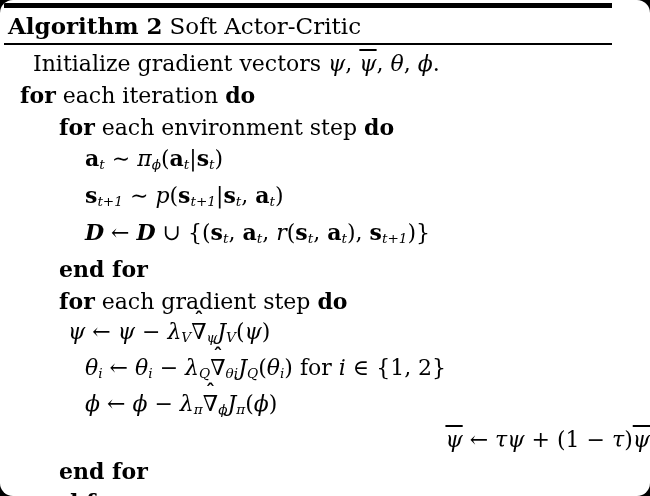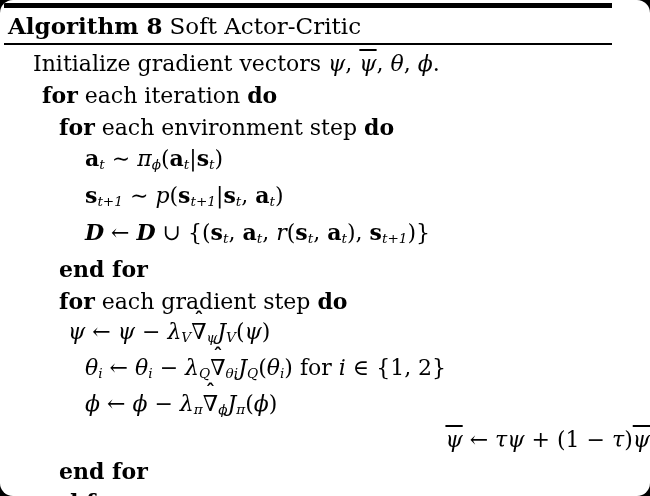--- a/index.html
+++ b/index.html
@@ -67,25 +67,25 @@
     font-size: 0.85em;
     font-weight: bold;
     line-height: 1;
   }
 </style>
 </head>
 <body>
 
 <div class="page">
   <div class="rule rule-top"></div>
-  <div class="title"><span class="label">Algorithm 8</span><span class="name">Soft Actor-Critic</span></div>
+  <div class="title"><span class="label">Algorithm 2</span><span class="name">Soft Actor-Critic</span></div>
   <div class="rule rule-mid"></div>
   <div class="algo-body" id="algo-body">
       <div class="line" style="padding-left: 33px;"><span>Initialize gradient vectors </span><span class="it">ψ</span><span>, </span><span class="bar">ψ</span><span>, </span><span class="it">θ</span><span>, </span><span class="it">ϕ</span><span>.</span></div>
-      <div class="line" style="padding-left: 42px;"><span class="kw">for</span><span> each iteration </span><span class="kw">do</span></div>
+      <div class="line" style="padding-left: 20px;"><span class="kw">for</span><span> each iteration </span><span class="kw">do</span></div>
       <div class="line" style="padding-left: 59px;"><span class="kw">for</span><span> each environment step </span><span class="kw">do</span></div>
       <div class="line" style="padding-left: 85px;"><span class="bf">a</span><span class="sub">t</span><span> ∼ </span><span class="it">π</span><span class="sub">ϕ</span><span>(</span><span class="bf">a</span><span class="sub">t</span><span>|</span><span class="bf">s</span><span class="sub">t</span><span>)</span></div>
       <div class="line" style="padding-left: 85px;"><span class="bf">s</span><span class="sub">t+1</span><span> ∼ </span><span class="it">p</span><span>(</span><span class="bf">s</span><span class="sub">t+1</span><span>|</span><span class="bf">s</span><span class="sub">t</span><span>, </span><span class="bf">a</span><span class="sub">t</span><span>)</span></div>
       <div class="line" style="padding-left: 85px;"><span class="cal">D</span><span> ← </span><span class="cal">D</span><span> ∪ {(</span><span class="bf">s</span><span class="sub">t</span><span>, </span><span class="bf">a</span><span class="sub">t</span><span>, </span><span class="it">r</span><span>(</span><span class="bf">s</span><span class="sub">t</span><span>, </span><span class="bf">a</span><span class="sub">t</span><span>), </span><span class="bf">s</span><span class="sub">t+1</span><span>)}</span></div>
       <div class="line" style="padding-left: 59px;"><span class="kw">end for</span></div>
       <div class="line" style="padding-left: 59px;"><span class="kw">for</span><span> each gradient step </span><span class="kw">do</span></div>
       <div class="line" style="padding-left: 68px;"><span class="it">ψ</span><span> ← </span><span class="it">ψ</span><span> − </span><span class="it">λ</span><span class="sub">V</span><span class="hatwrap"><span class="hatmark">ˆ</span><span>∇</span></span><span class="sub">ψ</span><span class="it">J</span><span class="sub">V</span><span>(</span><span class="it">ψ</span><span>)</span></div>
       <div class="line" style="padding-left: 85px;"><span class="it">θ</span><span class="sub">i</span><span> ← </span><span class="it">θ</span><span class="sub">i</span><span> − </span><span class="it">λ</span><span class="sub">Q</span><span class="hatwrap"><span class="hatmark">ˆ</span><span>∇</span></span><span class="sub">θi</span><span class="it">J</span><span class="sub">Q</span><span>(</span><span class="it">θ</span><span class="sub">i</span><span>) for </span><span class="it">i</span><span> ∈ {1, 2}</span></div>
       <div class="line" style="padding-left: 85px;"><span class="it">ϕ</span><span> ← </span><span class="it">ϕ</span><span> − </span><span class="it">λ</span><span class="sub">π</span><span class="hatwrap"><span class="hatmark">ˆ</span><span>∇</span></span><span class="sub">ϕ</span><span class="it">J</span><span class="sub">π</span><span>(</span><span class="it">ϕ</span><span>)</span></div>
       <div class="line" style="padding-left: 75px; text-align: right;"><span class="bar">ψ</span><span> ← </span><span class="it">τψ</span><span> + (1 − </span><span class="it">τ</span><span>)</span><span class="bar">ψ</span></div>

